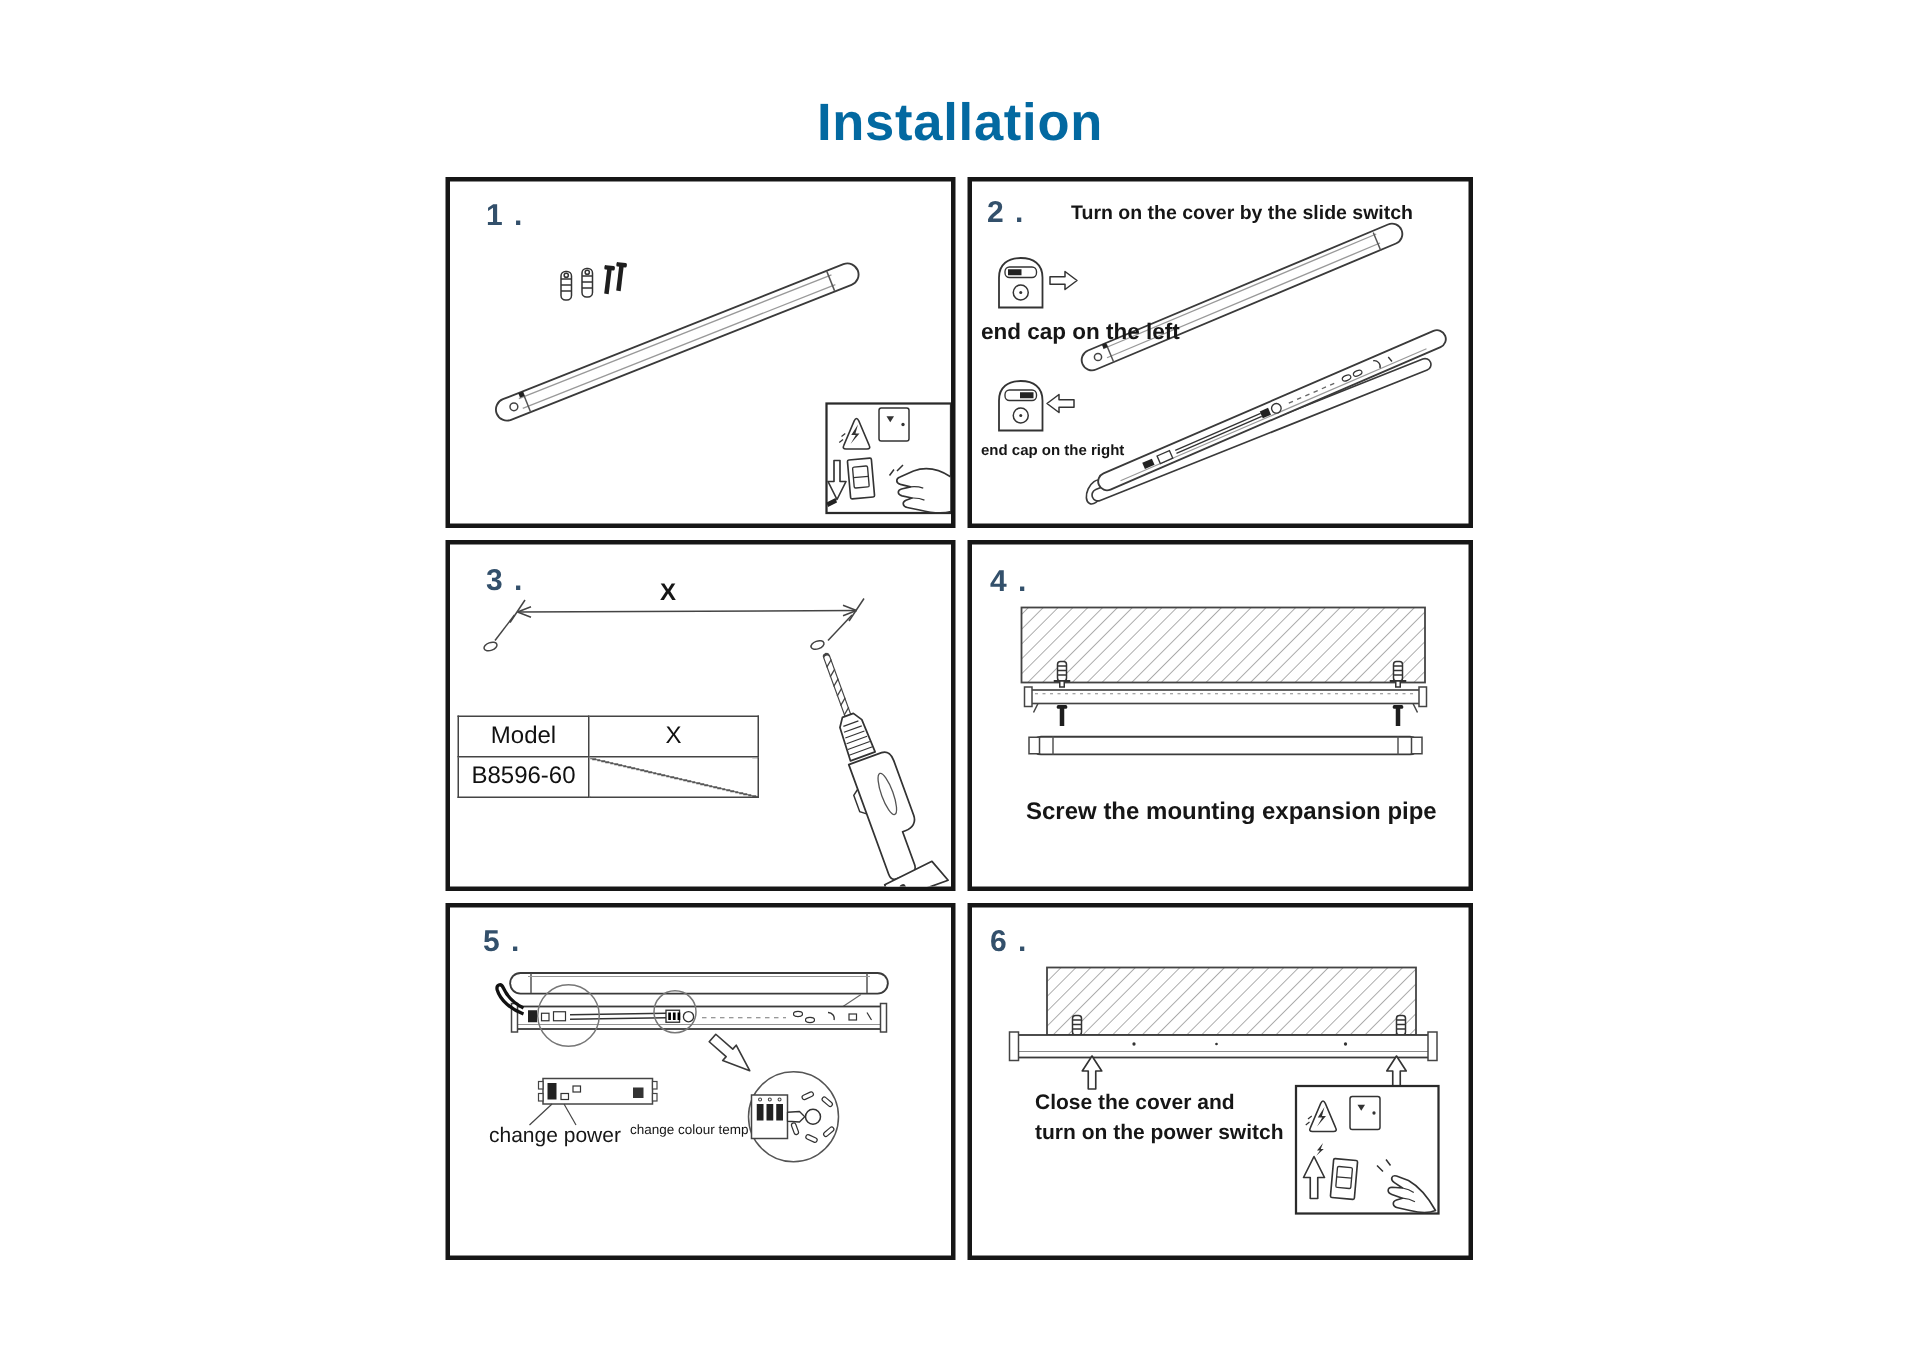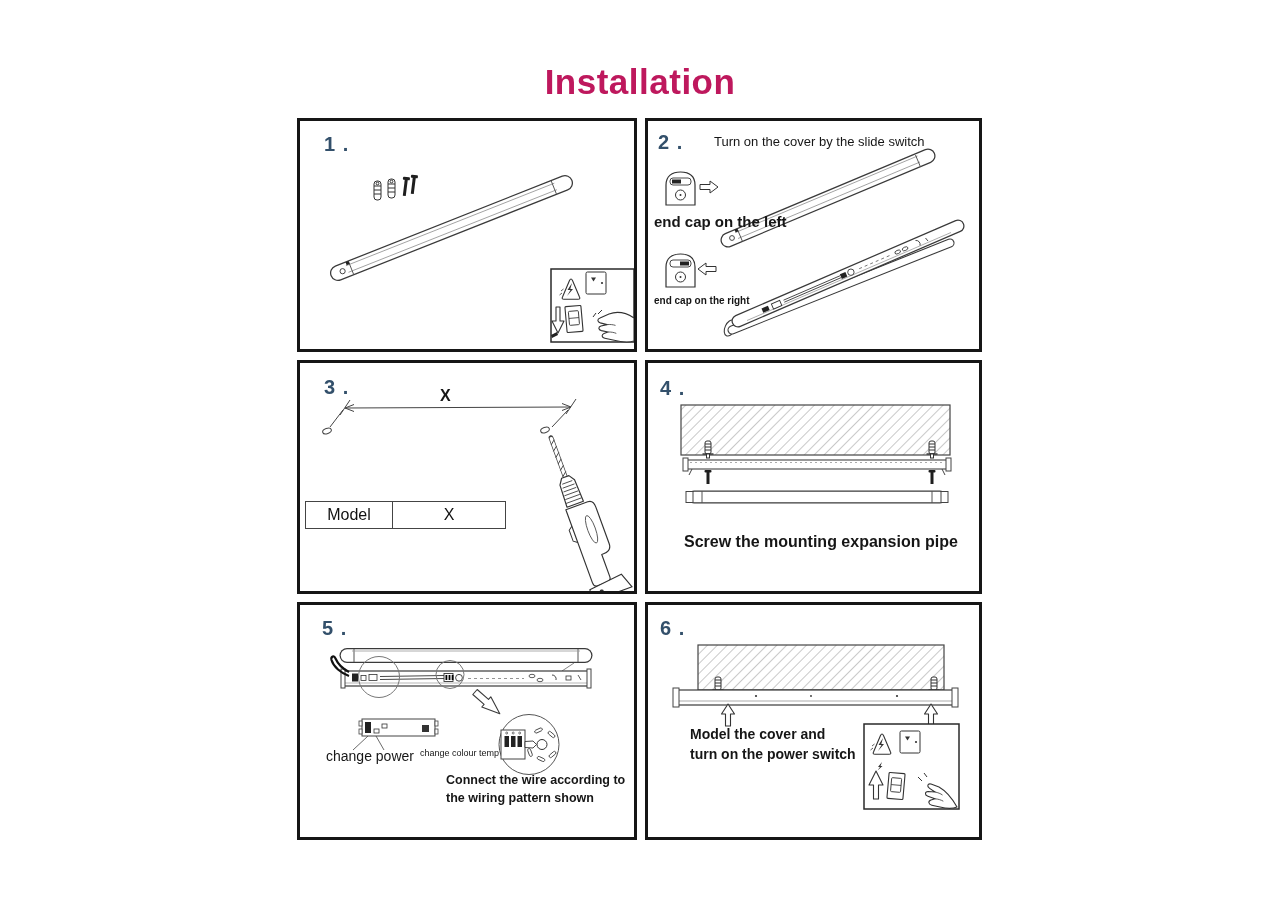--- a/index.html
+++ b/index.html
@@ -2,45 +2,45 @@
 <html><head>
 <meta charset="utf-8">
 <style>
   html,body{margin:0;padding:0;}
   body{
     width:1280px;height:900px;position:relative;background:#ffffff;
     font-family:"Liberation Sans", sans-serif;color:#1c1c1c;overflow:hidden;
   }
   .page-title{
     position:absolute;left:0;right:0;top:62px;text-align:center;
-    font-size:35px;font-weight:bold;color:#be185d;letter-spacing:0.5px;
+    font-size:35px;font-weight:bold;color:#0369a1;letter-spacing:0.5px;
   }
   .panel{position:absolute;background:#fff;border:3px solid #161616;box-sizing:border-box;}
   .p1{left:297px;top:118px;width:340px;height:234px;}
   .p2{left:645px;top:118px;width:337px;height:234px;}
   .p3{left:297px;top:360px;width:340px;height:234px;}
   .p4{left:645px;top:360px;width:337px;height:234px;}
   .p5{left:297px;top:602px;width:340px;height:238px;}
   .p6{left:645px;top:602px;width:337px;height:238px;}
   .art{position:absolute;left:0;top:0;width:100%;height:100%;}
   .num{position:absolute;font-size:20px;font-weight:bold;color:#33506b;letter-spacing:1px;}
   .cap{position:absolute;color:#161616;}
   .pre{white-space:pre-line;}
-  .hd2{left:66px;top:13px;font-size:13px;font-weight:400;}
+  .hd2{left:66px;top:13px;font-size:13px;font-weight:700;}
   .lbl-ec1{left:6px;top:92px;font-size:15px;font-weight:600;}
   .lbl-ec2{left:6px;top:174px;font-size:10px;font-weight:600;}
   .dimX{left:140px;top:24px;font-size:16px;font-weight:600;}
   .cap4{left:36px;top:170px;font-size:16px;font-weight:600;text-align:right;}
   .cap5{left:146px;top:166px;font-size:12.5px;font-weight:600;line-height:1.45;}
   .cap6{left:42px;top:120px;font-size:14px;font-weight:600;line-height:1.4;}
   .lbl-pw{left:26px;top:143px;font-size:14px;}
   .lbl-ct{left:100px;top:143px;font-size:9px;margin-left:20px;}
   table.spec{
     position:absolute;left:5px;top:114px;border-collapse:collapse;
-    font-size:16px;color:#111;table-layout:fixed;margin-top:24px;
+    font-size:16px;color:#111;table-layout:fixed;
   }
   table.spec th, table.spec td{
     border:1.2px solid #444;height:26px;text-align:center;font-weight:normal;
     padding:0 2px;overflow:hidden;white-space:nowrap;
   }
   table.spec .c1{width:82px;}
   table.spec .c2{width:108px;}
   td.diag{
     background:linear-gradient(to top right,
       transparent 48.8%, #555 48.8%, #555 51.2%, transparent 51.2%);
@@ -218,20 +218,24 @@
       <circle cx="-5" cy="170" r="2.2" fill="#333"></circle>
     </g>
   </svg>
   <span class="num" style="left:24px;top:13px;">3 .</span>
   <span class="cap dimX">X</span>
   <table class="spec">
     <tbody>
         <tr>
       <th class="c1">Model</th>
       <th class="c2">X</th>
+    </tr>
+    <tr>
+      <td class="c1">B8596-60</td>
+      <td class="c2 diag"></td>
     </tr>
   </tbody>
     </table>
 </div>
 
 <div class="panel p4">
   <svg class="art" viewBox="0 0 331 228">
     <defs>
       <pattern id="hatch4" width="7" height="7" patternUnits="userSpaceOnUse" patternTransform="rotate(45)">
         <line x1="0" y1="0" x2="0" y2="7" stroke="#777" stroke-width="0.8"></line>
@@ -345,22 +349,20 @@
       <rect x="74" y="124" width="5" height="4" fill="#fff" stroke="#333" stroke-width="0.8"></rect>
       <rect x="82" y="119" width="5" height="4" fill="#fff" stroke="#333" stroke-width="0.8"></rect>
       <rect x="122" y="120" width="7" height="7" fill="#333"></rect>
       <line x1="68" y1="131" x2="53" y2="145" stroke="#444" stroke-width="0.8"></line>
       <line x1="76" y1="131" x2="84" y2="145" stroke="#444" stroke-width="0.8"></line>
     </g>
   </svg>
   <span class="num" style="left:22px;top:12px;">5 .</span>
   <span class="cap lbl-pw">change power</span>
   <span class="cap lbl-ct">change colour temp</span>
-  <span class="cap cap5 pre">Connect the wire according to
-the wiring pattern shown</span>
 </div>
 
 <div class="panel p6">
   <svg class="art" viewBox="0 0 331 232">
     <defs>
       <pattern id="hatch6" width="7" height="7" patternUnits="userSpaceOnUse" patternTransform="rotate(45)">
         <line x1="0" y1="0" x2="0" y2="7" stroke="#777" stroke-width="0.8"></line>
       </pattern>
     </defs>
     <rect x="50" y="40" width="246" height="45" fill="url(#hatch6)" stroke="#444" stroke-width="1.2"></rect>
@@ -411,15 +413,15 @@
         <line x1="243" y1="180" x2="253" y2="180" stroke="#333" stroke-width="0.8"></line>
       </g>
       <g>
         <path d="M309,202 C304,193 298,186 291,182 L283,179 C279.5,178.2 278.6,181.4 281.6,183.4 L287,187 L280,186.5 C276.8,186.7 276.4,190 279.9,191.3 L287,193.8 L283,195 C279.8,196.2 280.3,199.4 283.8,200.2 L292,202 C298,203.5 305,203.7 309,202 Z" fill="#fff" stroke="#333" stroke-width="1.1" stroke-linejoin="round"></path>
         <path d="M287,187 C290,187.6 292.5,188.6 294.5,190 M287,193.8 C290,194 293,194.9 295.3,196.2" fill="none" stroke="#333" stroke-width="0.8"></path>
         <path d="M274,176 L270,172 M279,172 L276,168" stroke="#333" stroke-width="1" fill="none"></path>
       </g>
     </g>
   </svg>
   <span class="num" style="left:12px;top:12px;">6 .</span>
-  <span class="cap cap6 pre">Model the cover and
+  <span class="cap cap6 pre">Close the cover and
 turn on the power switch</span>
 </div>
 
 </body></html>

